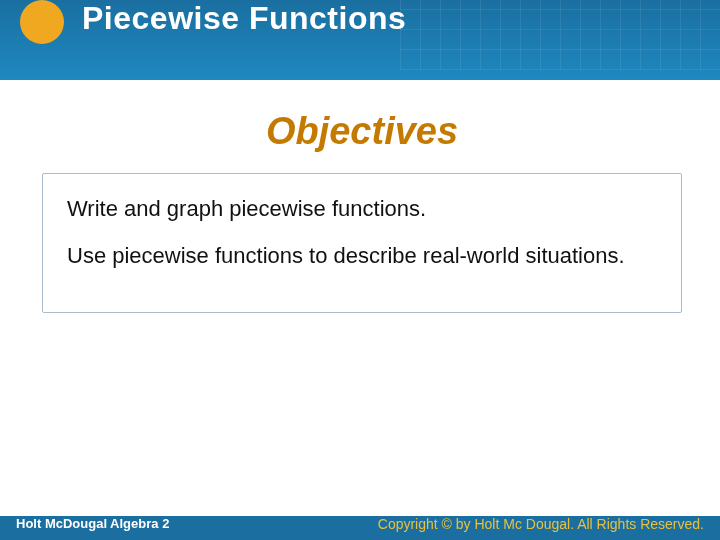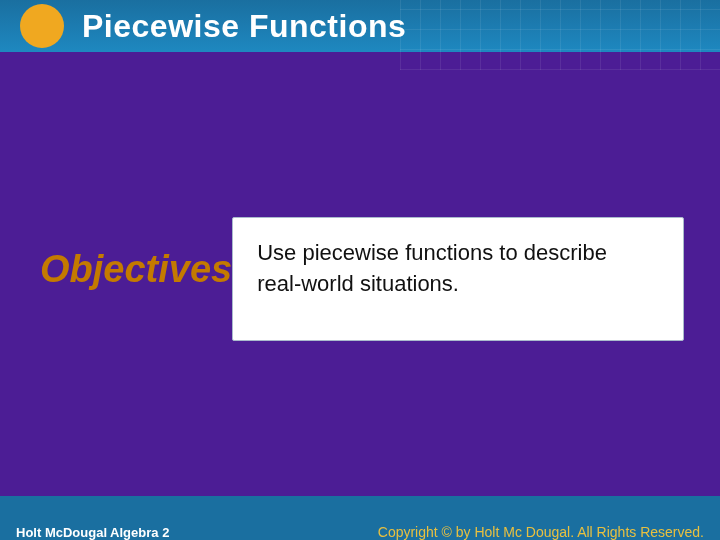--- a/index.html
+++ b/index.html
@@ -22,23 +22,23 @@
       height: 540px;
       background: #d0dde8;
       position: relative;
       display: flex;
       flex-direction: column;
     }
 
     
     .header {
       background: linear-gradient(to bottom, #1a6fa0, #1e88c0);
-      height: 52px;
+      height: 80px;
       display: flex;
-      align-items: center;
+      align-items: flex-start;
       padding: 0 20px;
       position: relative;
     }
 
     
     .header::after {
       content: '';
       position: absolute;
       right: 0;
       top: 0;
@@ -63,23 +63,23 @@
       color: white;
       font-size: 32px;
       font-weight: bold;
       font-family: Arial, sans-serif;
       letter-spacing: 0.5px;
     }
 
     
     .content {
       flex: 1;
-      background: #4c1d95;
+      background: #ffffff;
       display: flex;
-      flex-direction: row;
+      flex-direction: column;
       align-items: center;
       padding: 30px 36px 20px 40px;
     }
 
     .objectives-title {
       font-size: 38px;
       font-style: italic;
       font-weight: bold;
       color: #c47a00;
       margin-bottom: 20px;
@@ -103,23 +103,23 @@
       margin-bottom: 16px;
     }
 
     .objective-item:last-child {
       margin-bottom: 12px;
     }
 
     
     .footer {
       background: #1a6fa0;
-      height: 44px;
+      height: 24px;
       display: flex;
-      align-items: flex-end;
+      align-items: flex-start;
       justify-content: space-between;
       padding: 0 16px;
     }
 
     .footer-left {
       color: white;
       font-size: 13px;
       font-weight: bold;
       font-family: Arial, sans-serif;
     }
@@ -137,20 +137,21 @@
 
   <div class="header">
     <div class="header-icon"></div>
     <span class="header-title">Piecewise Functions</span>
   </div>
 
   <div class="content">
     <div class="objectives-title">Objectives</div>
 
     <div class="objectives-box">
+      <div class="objective-item">Write and graph piecewise functions.</div>
       <div class="objective-item">Use piecewise functions to describe real‑world situations.</div>
     </div>
   </div>
 
   <div class="footer">
     <span class="footer-left">Holt McDougal Algebra 2</span>
     <span class="footer-right">Copyright © by Holt Mc Dougal. All Rights Reserved.</span>
   </div>
 
 </div>

